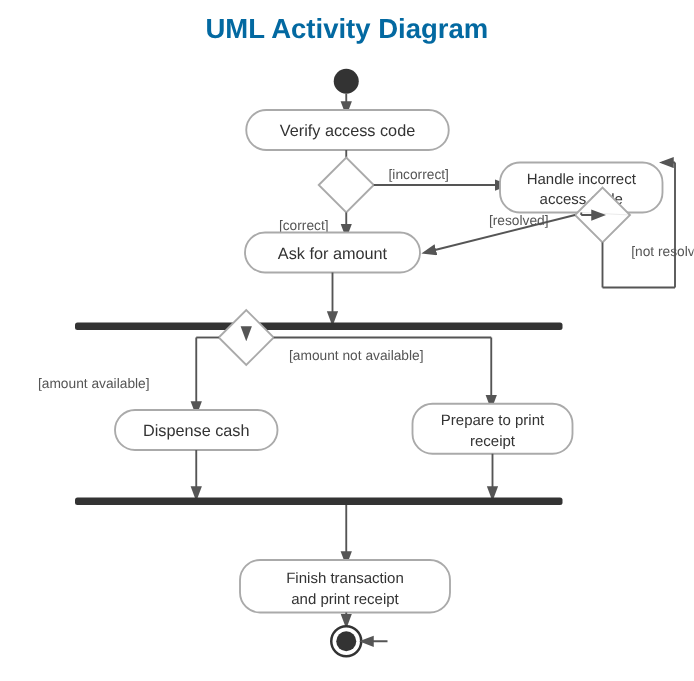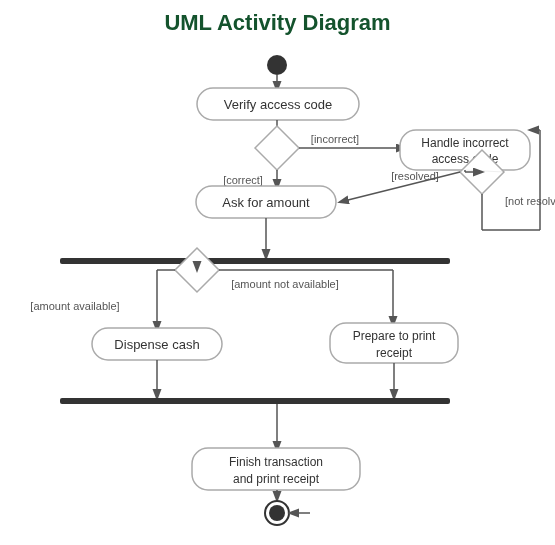--- a/index.html
+++ b/index.html
@@ -11,21 +11,21 @@
       overflow: hidden;
     }
     .diagram-container {
       width: 555px;
       height: 545px;
       position: relative;
       background: #fff;
     }
     h1.title {
       text-align: center;
-      color: #14532d;
+      color: #0369a1;
       font-size: 22px;
       font-weight: bold;
       padding-top: 10px;
       font-family: Arial, sans-serif;
     }
     svg {
       position: absolute;
       top: 0;
       left: 0;
       width: 555px;

